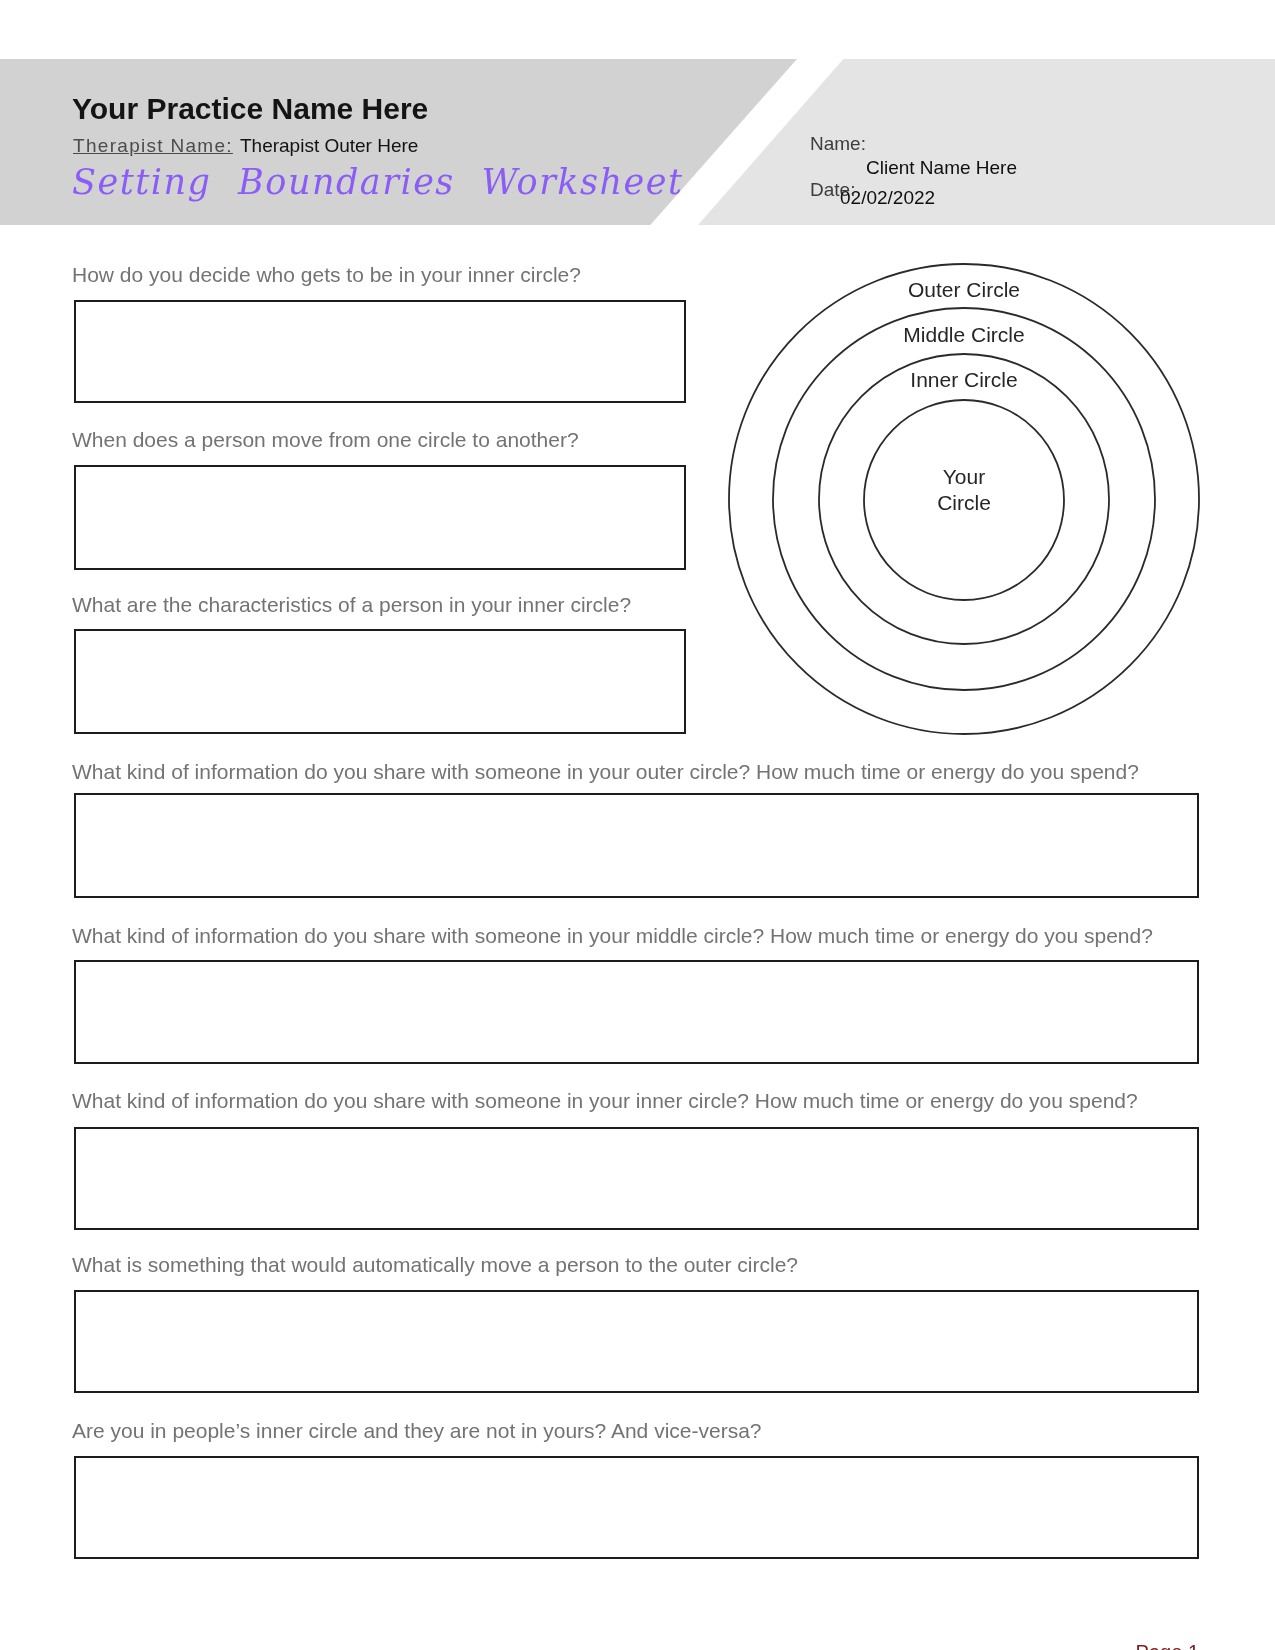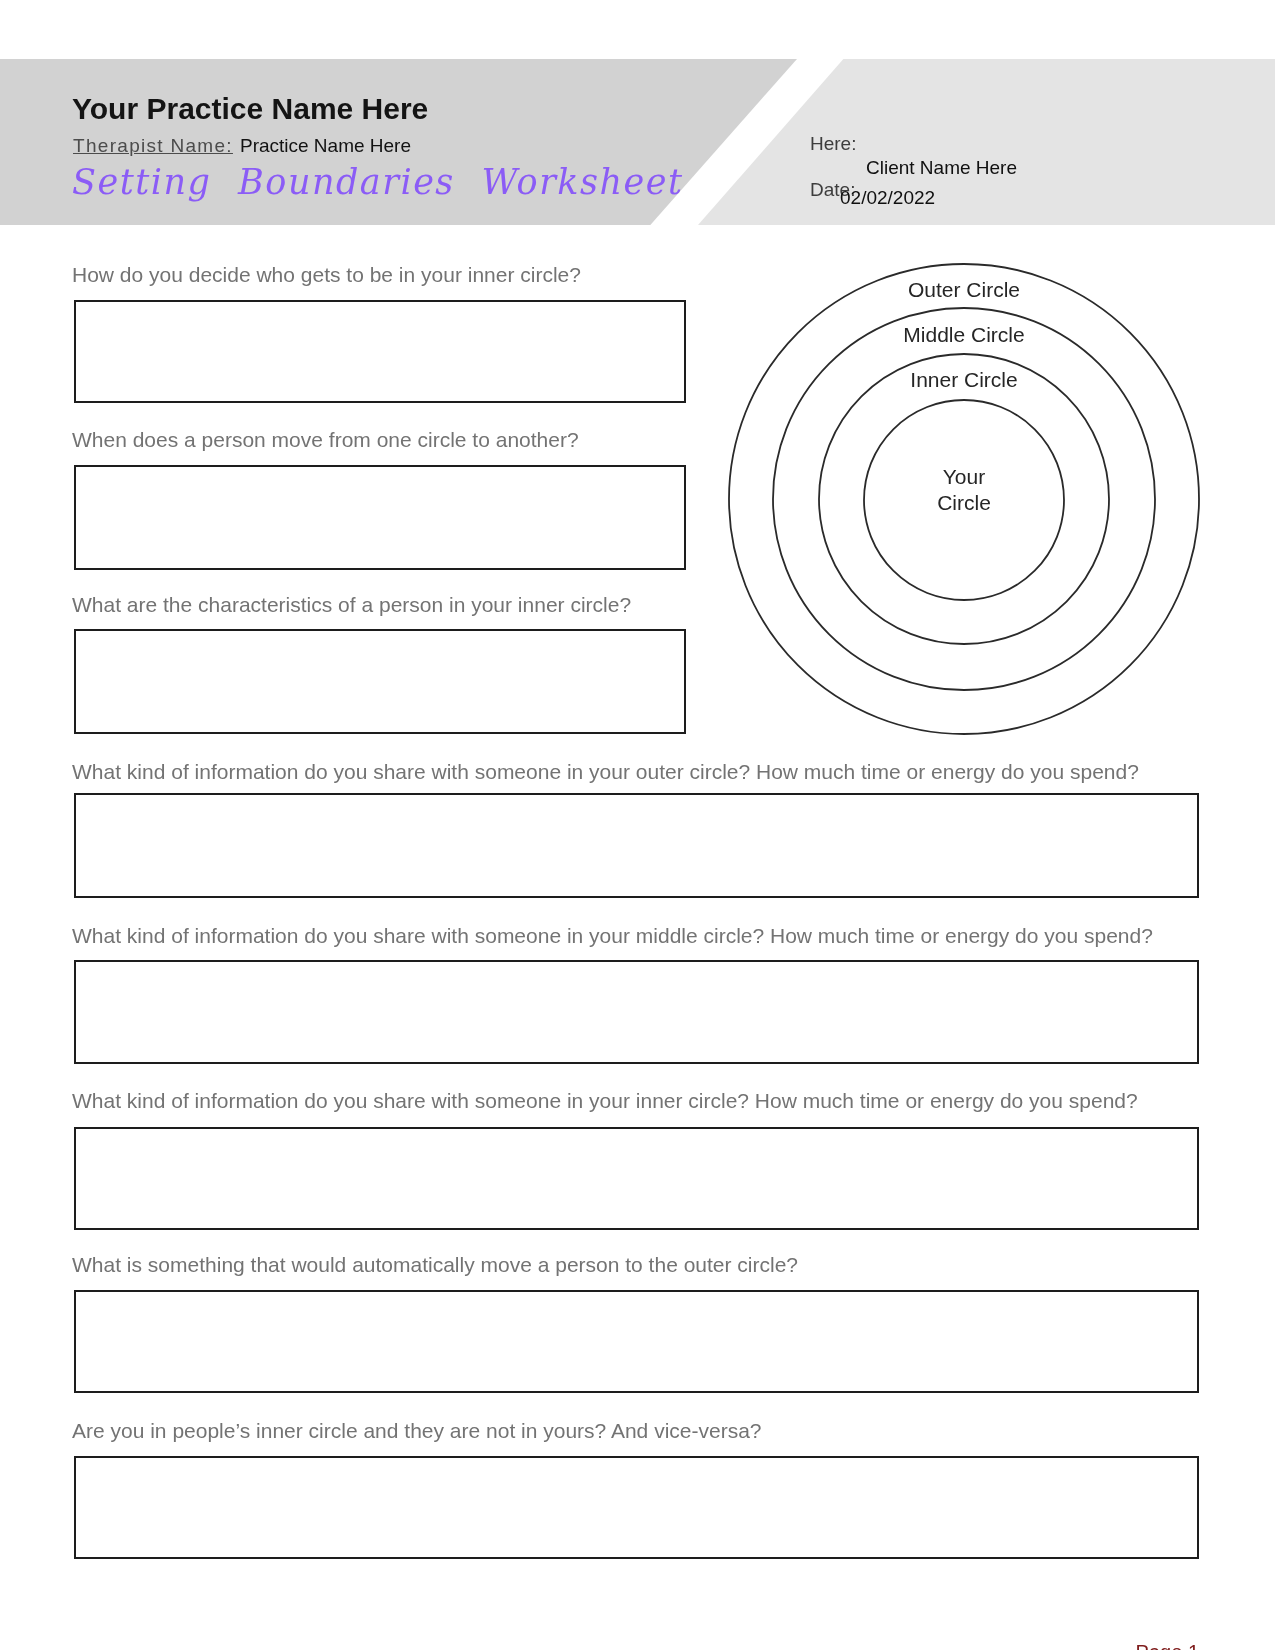--- a/index.html
+++ b/index.html
@@ -36,26 +36,26 @@
 </style>
 </head>
 <body>
 
 <div class="band" id="band-left" style="background: rgb(210, 210, 210);"></div>
 <div class="band" id="band-right" style="background: rgb(228, 228, 228);"></div>
 
 <div class="abs practice">Your Practice Name Here</div>
 
 <div class="abs ther-line">
-  <span class="ther-label">Therapist Name:</span><span class="ther-value">Practice Name Here</span>
+  <span class="ther-label">Therapist Name:</span><span class="ther-value">Therapist Outer Here</span>
 </div>
 
 <div class="abs script-title">Setting Boundaries Worksheet</div>
 
-<div class="abs hdr-label" style="left:810px;top:134px;">Here:</div>
+<div class="abs hdr-label" style="left:810px;top:134px;">Name:</div>
 <div class="abs hdr-value" style="left:866px;top:134px;">Client Name Here</div>
 <div class="abs hdr-label" style="left:810px;top:180px;">Date:</div>
 <div class="abs hdr-value" style="left:840px;top:164px;">02/02/2022</div>
 
 <svg id="diagram" class="abs" viewBox="0 0 480 480">
   <circle cx="239" cy="239" r="235" style="stroke: rgb(42, 42, 42);"></circle>
   <circle cx="239" cy="239" r="191" style="stroke: rgb(42, 42, 42);"></circle>
   <circle cx="239" cy="239" r="145" style="stroke: rgb(42, 42, 42);"></circle>
   <circle cx="239" cy="240" r="100" style="stroke: rgb(42, 42, 42);"></circle>
   <text x="239" y="37">Outer Circle</text>

